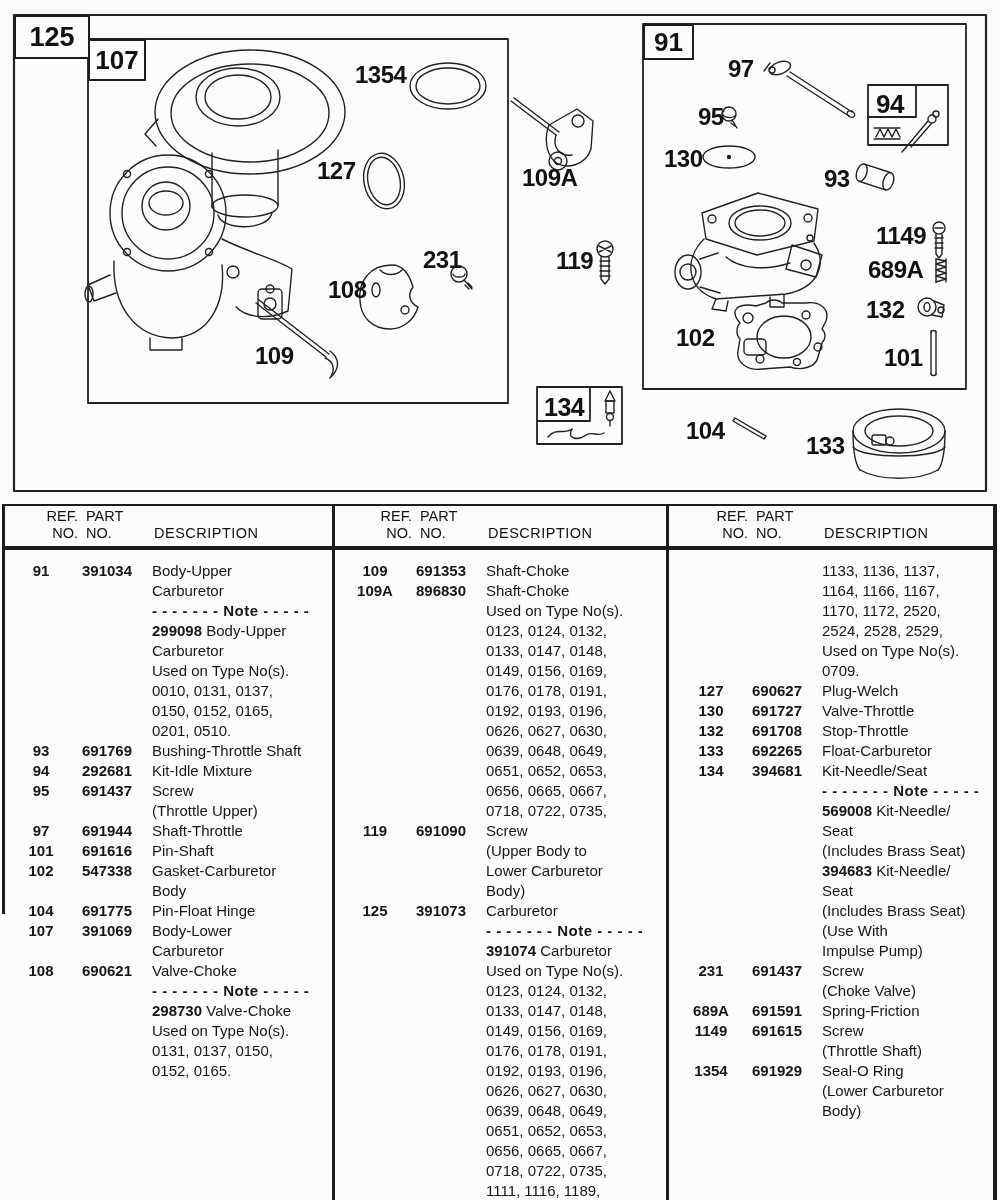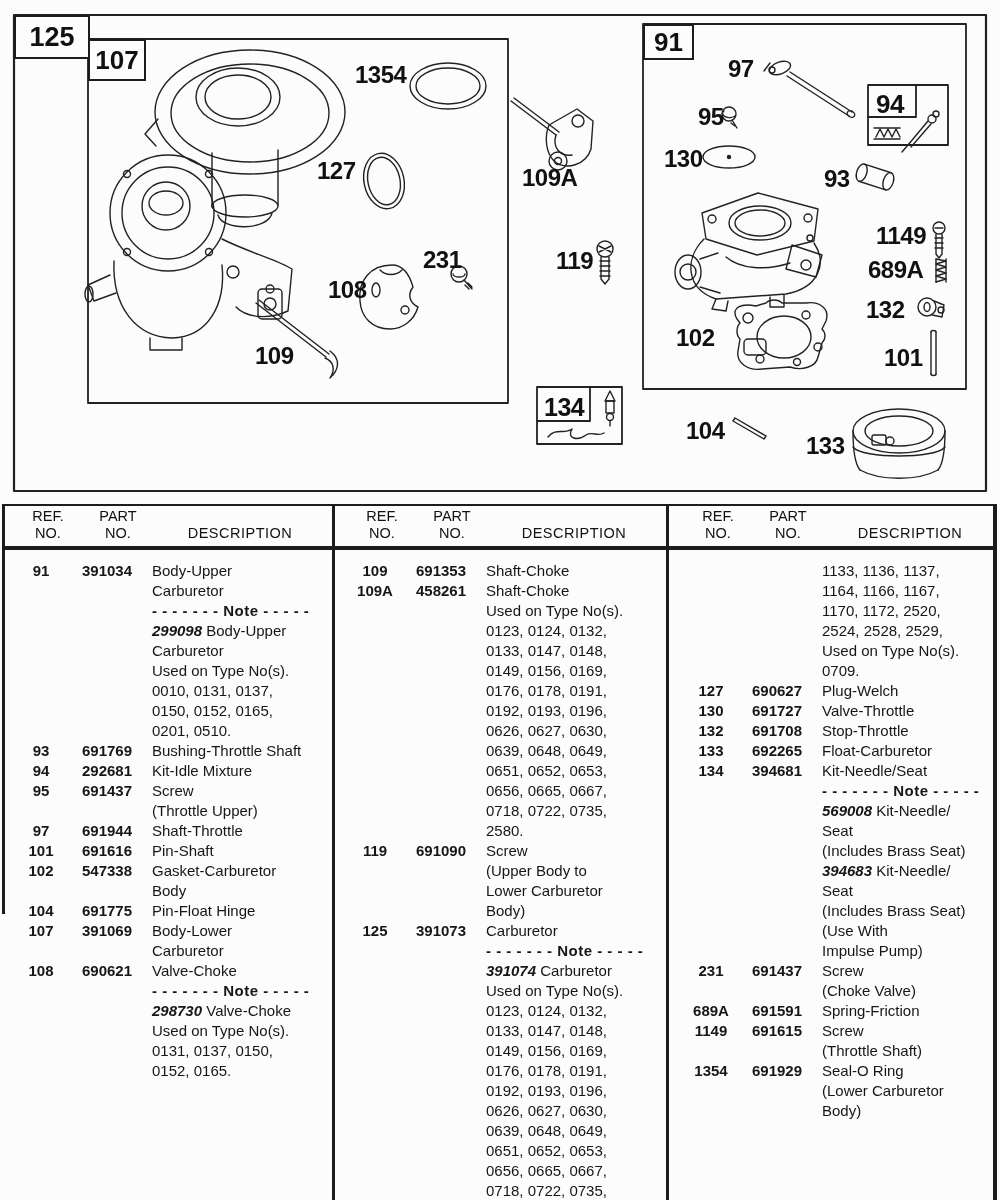--- a/index.html
+++ b/index.html
@@ -7,29 +7,29 @@
        font-family:"Liberation Sans",sans-serif;color:#161616;}
   .page{position:relative;width:1000px;height:1200px;margin-top:7px;}
   .diagram{position:absolute;left:0;top:0;width:1000px;height:492px;}
   .diagram svg{position:absolute;left:0;top:0;}
   .lblbox{position:absolute;border:2.5px solid #1c1c1c;background:#fcfcfc;
           display:flex;align-items:center;justify-content:center;
           font-weight:bold;color:#111;}
   .co{position:absolute;font-weight:bold;font-size:24px;letter-spacing:-0.5px;color:#111;white-space:nowrap;}
   .vline,.hline{position:absolute;background:#1c1c1c;}
   .thead{position:absolute;top:501px;font-size:14.5px;line-height:17px;color:#111;}
-  .h-ref{position:absolute;left:12px;width:60px;text-align:center;}
-  .h-part{position:absolute;left:80px;width:64px;text-align:center;}
-  .h-desc{position:absolute;left:148px;width:172px;text-align:center;top:17px;letter-spacing:.5px;}
+  .h-ref{position:absolute;left:12px;width:60px;text-align:right;}
+  .h-part{position:absolute;left:80px;width:64px;text-align:left;}
+  .h-desc{position:absolute;left:148px;width:172px;text-align:left;top:17px;letter-spacing:.5px;}
   .tcol{position:absolute;top:554px;font-size:15px;}
   .trow{display:flex;height:20px;line-height:20px;white-space:nowrap;}
   .ref{width:70px;text-align:center;font-weight:bold;flex:none;}
   .part{width:66px;margin-left:6px;font-weight:bold;flex:none;}
   .desc{flex:1;margin-left:4px;}
-  .desc b{font-weight:bold;font-style:italic;}
+  .desc b{font-weight:bold;}
   .desc.note{font-weight:bold;letter-spacing:.5px;}
 </style>
 </head>
 <body>
 
 <div class="page">
 
   <div class="diagram">
     <svg width="1000" height="492" viewBox="0 0 1000 492" fill="none" stroke="#222" stroke-width="1.4" stroke-linecap="round" stroke-linejoin="round">
 
@@ -415,21 +415,21 @@
       </div>
     </div>
   <div class="tcol" style="left:340px;width:324px;">
       <div class="trow">
         <span class="ref">109</span>
         <span class="part">691353</span>
         <span class="desc">Shaft-Choke</span>
       </div>
       <div class="trow">
         <span class="ref">109A</span>
-        <span class="part">458261</span>
+        <span class="part">896830</span>
         <span class="desc">Shaft-Choke</span>
       </div>
       <div class="trow">
         <span class="ref"></span>
         <span class="part"></span>
         <span class="desc">Used on Type No(s).</span>
       </div>
       <div class="trow">
         <span class="ref"></span>
         <span class="part"></span>
@@ -472,25 +472,20 @@
       </div>
       <div class="trow">
         <span class="ref"></span>
         <span class="part"></span>
         <span class="desc">0656, 0665, 0667,</span>
       </div>
       <div class="trow">
         <span class="ref"></span>
         <span class="part"></span>
         <span class="desc">0718, 0722, 0735,</span>
-      </div>
-      <div class="trow">
-        <span class="ref"></span>
-        <span class="part"></span>
-        <span class="desc">2580.</span>
       </div>
       <div class="trow">
         <span class="ref">119</span>
         <span class="part">691090</span>
         <span class="desc">Screw</span>
       </div>
       <div class="trow">
         <span class="ref"></span>
         <span class="part"></span>
         <span class="desc">(Upper Body to</span>

